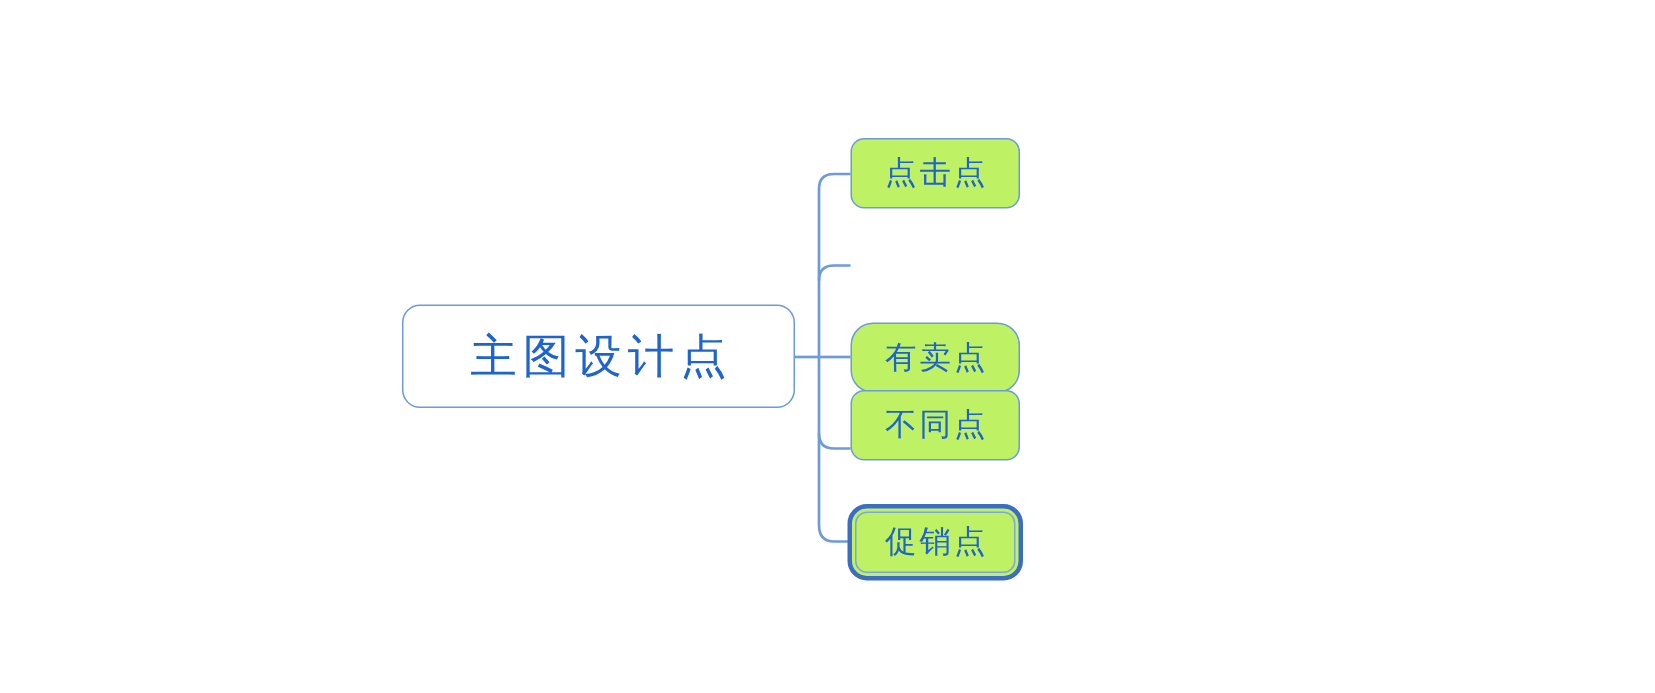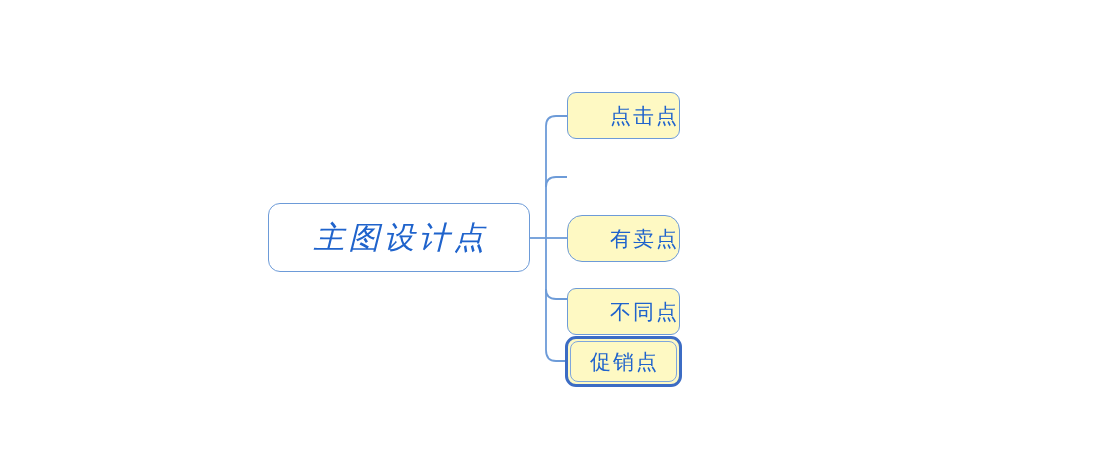--- a/index.html
+++ b/index.html
@@ -48,36 +48,35 @@
     align-items: center;
     justify-content: center;
   }
   .root-label {
     font-size: 31px;
     color: #1f63cc;
     letter-spacing: 4px;
     text-indent: 4px;
     line-height: 1;
     white-space: nowrap;
-    font-style: italic;
   }
 
   
   .child-node {
     position: absolute;
     left: 567px;
     width: 113px;
     height: 47px;
     box-sizing: border-box;
     border: 1.6px solid #6d9bd8;
     border-radius: 9px;
-    background: #fef9c3;
+    background: #bef264;
     display: flex;
     align-items: center;
-    justify-content: flex-end;
+    justify-content: center;
   }
   .child-label {
     font-size: 21px;
     color: #1f63cc;
     letter-spacing: 2px;
     text-indent: 2px;
     line-height: 1;
     white-space: nowrap;
   }
 
@@ -129,23 +128,23 @@
 
   <div class="child-node" style="top:92px;">
     <span class="child-label">点击点</span>
   </div>
 
 
   <div class="child-node" style="top:215px;border-radius:15px;">
     <span class="child-label">有卖点</span>
   </div>
 
-  <div class="child-node" style="top:288px;">
+  <div class="child-node" style="top:260px;">
     <span class="child-label">不同点</span>
   </div>
 
-  <div class="child-node selected" style="top:336px;">
+  <div class="child-node selected" style="top:336px;border-radius:13px;">
     <span class="inner-frame">
       <span class="child-label">促销点</span>
     </span>
   </div>
 
 </div>
 
 </body></html>

